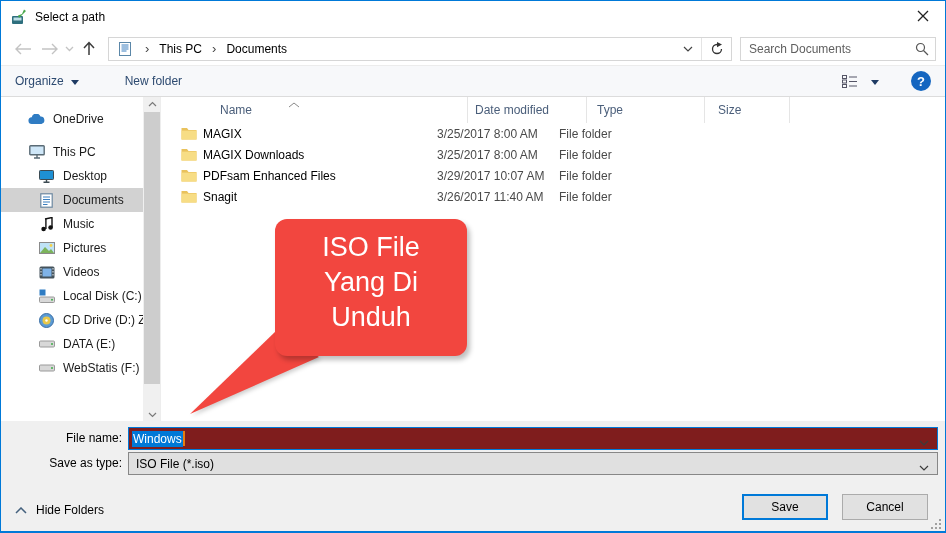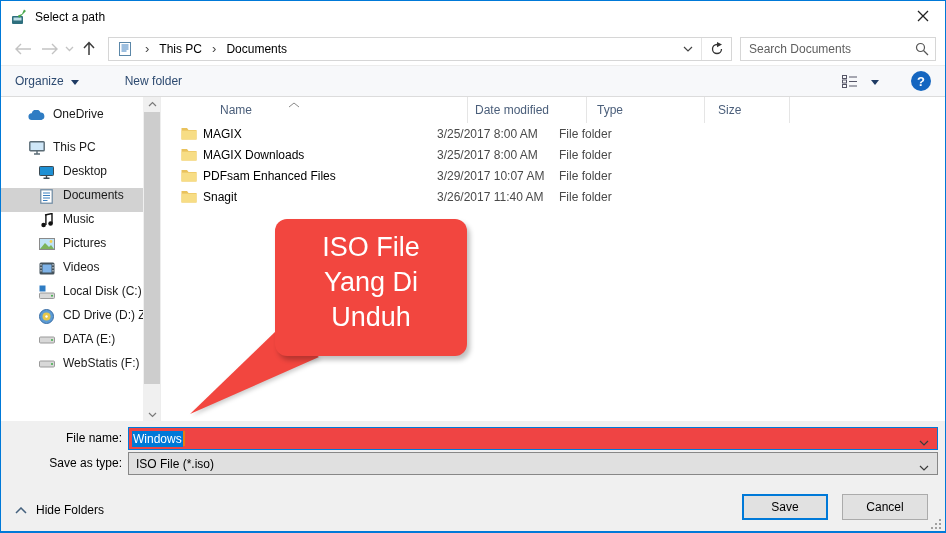--- a/index.html
+++ b/index.html
@@ -35,21 +35,21 @@
   .tb-item { display:flex; align-items:center; height:100%; }
   .tb-organize { margin-right:46px; }
   .tb-caret { width:0; height:0; border-left:4px solid transparent; border-right:4px solid transparent; border-top:5px solid #1f3b63; margin-left:7px; margin-top:2px; }
   .tb-right { margin-left:auto; display:flex; align-items:center; gap:10px; }
   .view-btn { display:flex; align-items:center; gap:6px; }
   .help-btn { width:20px; height:20px; border-radius:50%; background:#1566c0; color:#fff; font-weight:bold; font-size:13px; display:flex; align-items:center; justify-content:center; margin-left:22px; }
   
   .content { display:flex; height:325px; }
   .sidebar { width:160px; display:flex; border-right:1px solid #ededed; background:#fff; }
   .side-list { width:142px; padding-top:10px; }
-  .side-item { height:24px; display:flex; padding-left:27px; white-space:nowrap; overflow:hidden; }
+  .side-item { height:24px; display:flex; align-items:center; padding-left:27px; white-space:nowrap; overflow:hidden; }
   .side-item.child { padding-left:37px; }
   .side-item.selected { background:#d2d2d2; }
   .side-item.group-gap { margin-top:9px; }
   .side-item .icn { width:17px; height:16px; margin-right:8px; flex:0 0 auto; display:flex; align-items:center; justify-content:center; }
   .side-scroll { width:18px; background:#f0f0f0; position:relative; }
   .side-scroll .sb-up, .side-scroll .sb-down { position:absolute; left:0; width:18px; height:14px; display:flex; align-items:center; justify-content:center; }
   .sb-up { top:0; } .sb-down { bottom:0; }
   .sb-thumb { position:absolute; top:15px; left:1px; width:16px; height:272px; background:#cdcdcd; }
   
   .filearea { flex:1; position:relative; background:#fff; }
@@ -71,21 +71,21 @@
     position:absolute; left:274px; top:218px; width:192px; height:137px;
     border-radius:12px; color:#fff; text-align:center; font-size:27px; line-height:35px;
     padding-top:11px; white-space:pre-line; box-shadow:3px 4px 5px rgba(0,0,0,0.25);
   }
   
   .bottom { position:absolute; left:0; bottom:0; width:944px; height:110px; background:#f0f0f0; }
   .field-row { position:absolute; left:0; right:7px; display:flex; height:23px; }
   .row-filename { top:6px; }
   .row-savetype { top:31px; }
   .field-label { flex:0 0 127px; text-align:right; padding-right:6px; line-height:23px; color:#000; }
-  .fn-input { flex:1; position:relative; border:1px solid #0079d8; background:#ef4444; display:flex; align-items:center; padding-left:3px; }
+  .fn-input { flex:1; position:relative; border:1px solid #0079d8; background:#7f1d1d; display:flex; align-items:center; padding-left:3px; }
   .sel-text { background:#0078d7; color:#fff; padding:1px 1px; }
   .text-caret { width:2px; height:15px; background:#e87d0e; margin-left:0px; }
   .st-select { flex:1; position:relative; border:1px solid #878787; background:#e0e0e0; display:flex; align-items:center; padding-left:7px; color:#000;text-align:right; }
   .dd-chev { position:absolute; right:8px; top:7px; }
   .footer-hide { position:absolute; left:14px; top:82px; display:flex; align-items:center; gap:9px; color:#000; }
   .btn { position:absolute; top:73px; height:26px; display:flex; align-items:center; justify-content:center; background:#e1e1e1; color:#000; }
   .btn-save { right:117px; width:86px; border:2px solid #0079d8; }
   .btn-cancel { right:17px; width:86px; border:1px solid #ababab; }
   .resize-grip { position:absolute; right:4px; bottom:2px; width:10px; height:10px; }
   .resize-grip i { position:absolute; width:2px; height:2px; background:#a0a0a0;

